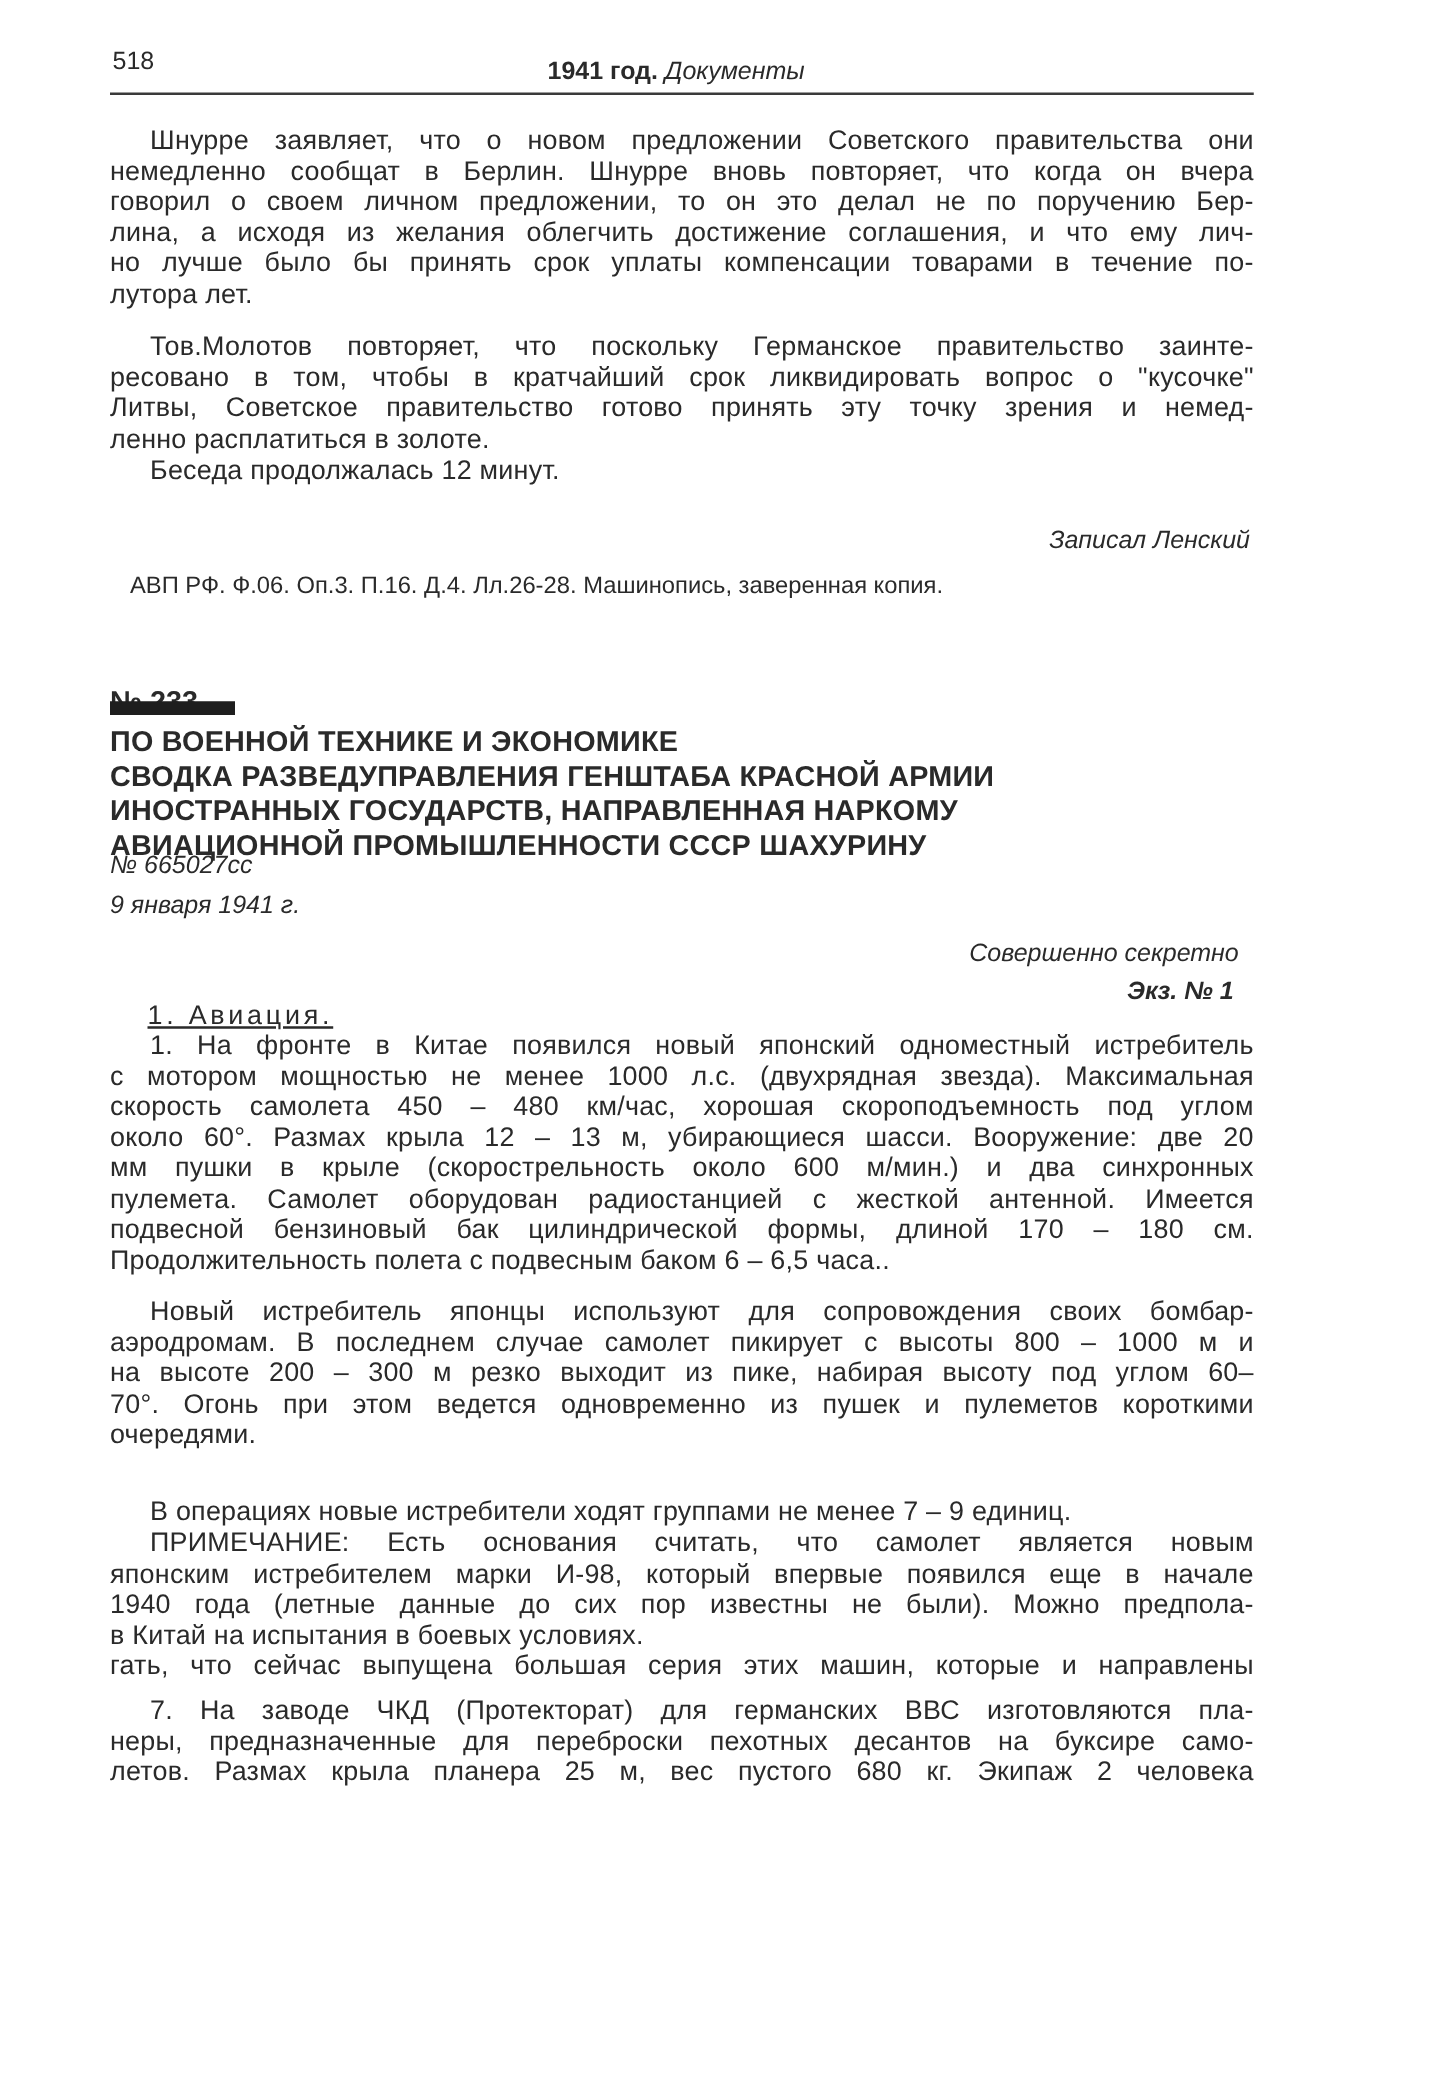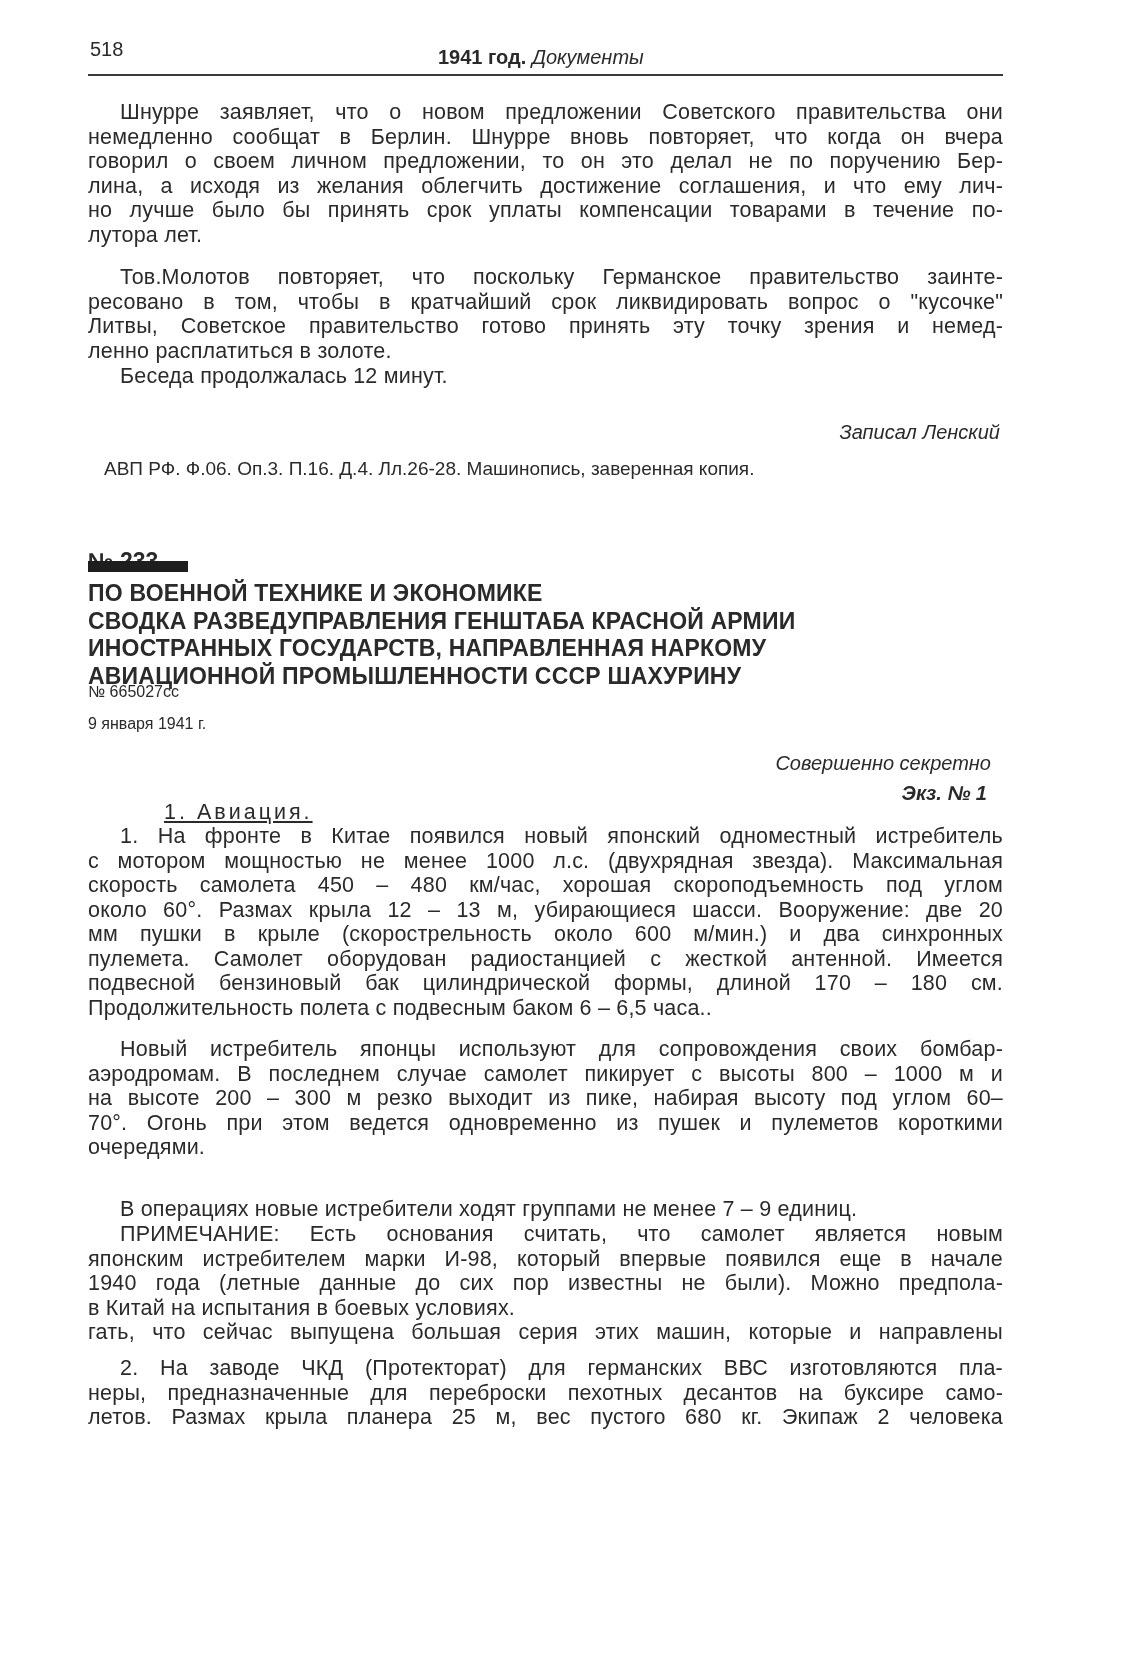--- a/index.html
+++ b/index.html
@@ -19,22 +19,22 @@
     .line { display: block; white-space: nowrap; text-align-last: justify; text-align: justify; }
     .line.last { text-align-last: left; }
     .indent { padding-left: 32px; }
 
     .block { position: absolute; left: 0; width: 915px; }
     .right-it { position: absolute; right: 0; font-style: italic; font-size: 20px; }
     .src { position: absolute; left: 0; font-size: 19px; margin-left: 16px; }
     .docnum { position: absolute; left: 0; font-weight: bold; font-size: 23px; }
     .docbar { position: absolute; left: 0; width: 100px; height: 11px; background: #1e1e1e; }
     .doctitle { position: absolute; left: 0; font-weight: bold; font-size: 23px; line-height: 27.5px; letter-spacing: 0.2px; }
-    .meta-it { position: absolute; left: 0; font-size: 16px; line-height: 32px; }
-    .section-head { text-decoration: underline; letter-spacing: 3px; margin-left: 46px; }
+    .meta-it { position: absolute; left: 0; font-style: italic; font-size: 20px; line-height: 32px; }
+    .section-head { text-decoration: underline; letter-spacing: 3px; }
   </style>
 </head>
 <body>
 
 <div class="page">
 
   <div class="running-head">
     <span class="page-num">518</span>
     <span class="head-title">
       <b>1941 год.</b>
@@ -115,18 +115,18 @@
 
   <div class="block text" style="top:1222px;">
     <span class="line indent">ПРИМЕЧАНИЕ: Есть основания считать, что самолет является новым</span>
     <span class="line">японским истребителем марки И-98, который впервые появился еще в начале</span>
     <span class="line">1940 года (летные данные до сих пор известны не были). Можно предпола-</span>
     <span class="line last">в Китай на испытания в боевых условиях.</span>
     <span class="line">гать, что сейчас выпущена большая серия этих машин, которые и направлены</span>
   </div>
 
   <div class="block text" style="top:1356px;">
-    <span class="line indent">2. На заводе ЧКД (Протекторат) для германских ВВС изготовляются пла-</span>
+    <span class="line indent">7. На заводе ЧКД (Протекторат) для германских ВВС изготовляются пла-</span>
     <span class="line">неры, предназначенные для переброски пехотных десантов на буксире само-</span>
     <span class="line">летов. Размах крыла планера 25 м, вес пустого 680 кг. Экипаж 2 человека</span>
   </div>
 
 </div>
 
 </body></html>

